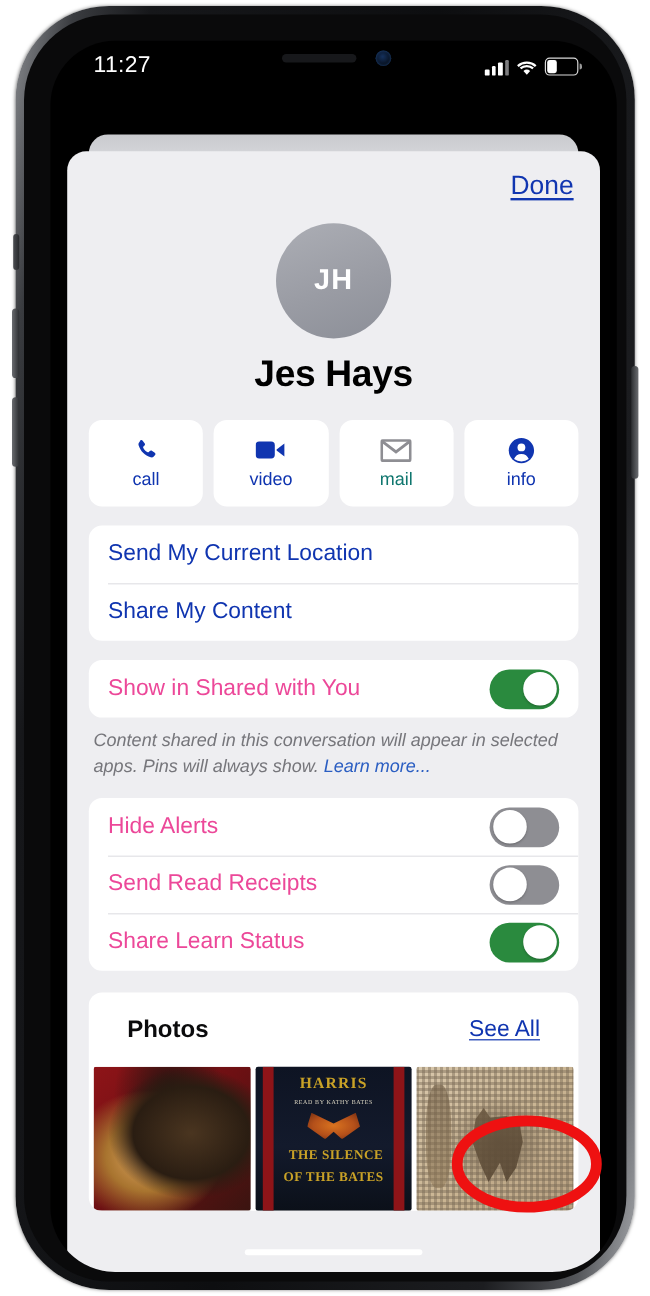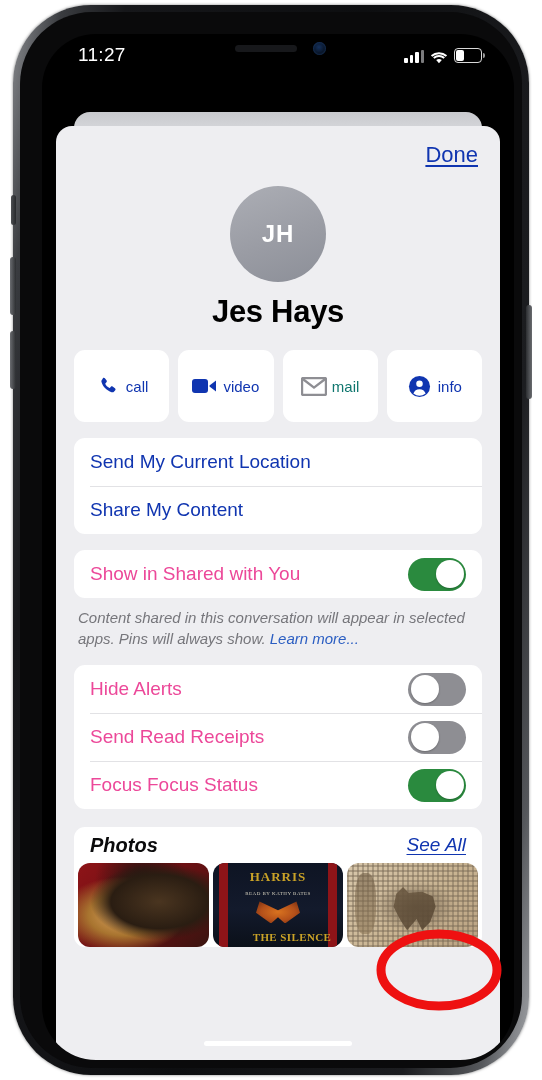--- a/index.html
+++ b/index.html
@@ -77,21 +77,21 @@
     background:linear-gradient(160deg,#acaeb5 0%,#9a9ca4 55%,#8c8f98 100%);
     display:flex;align-items:center;justify-content:center;
   }
   .avatar span{color:#fff;font-size:24px;font-weight:700;letter-spacing:1px;}
   .contact-name{margin-top:12px;font-size:31px;font-weight:bold;color:#000000;letter-spacing:-.3px;}
 
   
   .actions{display:flex;gap:9px;margin:20px 18px 0 18px;}
   .act{
     flex:1;height:72px;background:#fff;border-radius:11px;
-    display:flex;align-items:center;justify-content:center;gap:5px;cursor:pointer;
+    display:flex;flex-direction:column;align-items:center;justify-content:center;gap:5px;cursor:pointer;
   }
   .act-label{font-size:15px;color:#1035b0;}
   .act.disabled .act-label{color:#0f766e;}
   .ico{width:26px;height:22px;display:flex;align-items:center;justify-content:center;}
 
   
   .group{margin:16px 18px 0 18px;background:#fff;border-radius:11px;overflow:hidden;}
   .row{height:48px;display:flex;align-items:center;padding:0 16px;position:relative;}
   .row + .row::before{content:"";position:absolute;left:16px;right:0;top:0;height:1px;background:#e2e2e5;}
   .row-link{font-size:19px;color:#1035b0;cursor:pointer;}
@@ -103,39 +103,39 @@
   .tgl.off{background:#8e8e93;}
   .tgl .knob{position:absolute;top:2.5px;width:28px;height:28px;border-radius:50%;background:#fff;box-shadow:0 1px 2px rgba(0,0,0,.25);}
   .tgl.on .knob{right:2.5px;}
   .tgl.off .knob{left:2.5px;}
 
   .footnote{margin:10px 22px 0 22px;font-size:15px;line-height:1.38;color:#76767b;font-style:italic;}
   .footnote a{color:#2b5ec2;text-decoration:none;}
 
   
   .photos-card{margin:18px 18px 0 18px;background:#fff;border-radius:11px;overflow:hidden;}
-  .photos-head{height:36px;display:flex;align-items:center;padding:0 16px;font-style:italic;}
+  .photos-head{height:62px;display:flex;align-items:center;padding:0 32px;}
   .photos-title{font-size:20px;font-weight:bold;color:#0b0b0c;flex:1;}
   .see-all{font-size:19px;color:#1035b0;text-decoration:underline;text-underline-offset:3px;cursor:pointer;}
   .thumbs{display:flex;gap:4px;padding:0 4px;}
-  .thumb{flex:1;height:84px;border-radius:12px;overflow:hidden;position:relative;}
+  .thumb{flex:1;height:120px;border-radius:2px;overflow:hidden;position:relative;}
   .th-dog{background:
       radial-gradient(ellipse at 62% 46%,#4a3520 0%,#2a1d12 42%,rgba(0,0,0,0) 60%),
       radial-gradient(ellipse at 34% 62%,#e0a866 0%,#a8742f 28%,rgba(0,0,0,0) 52%),
       radial-gradient(ellipse at 48% 22%,#1b1410 0%,rgba(0,0,0,0) 48%),
       linear-gradient(135deg,#8e1418 0%,#6e1013 48%,#3a1410 100%);}
   .th-book{background:linear-gradient(180deg,#0e1423 0%,#131a2c 55%,#0b1019 100%);position:relative;}
   .th-book .band-l,.th-book .band-r{position:absolute;top:0;bottom:0;width:9px;background:#8e1418;}
   .th-book .band-l{left:6px;} .th-book .band-r{right:6px;}
   .th-book .t1{position:absolute;left:0;right:0;top:6px;text-align:center;font-size:13px;font-weight:bold;color:#c9a227;letter-spacing:1px;font-family:"Liberation Serif",serif;}
   .th-book .t2{position:absolute;left:0;right:0;top:28px;text-align:center;font-size:5px;color:#d8d3c0;letter-spacing:.5px;font-family:"Liberation Serif",serif;}
   .th-book .moth{position:absolute;left:50%;top:38px;transform:translateX(-50%);width:44px;height:22px;
     background:radial-gradient(ellipse at 50% 50%,#d9731f 0%,#b4501a 55%,#6e2a10 100%);
     clip-path:polygon(50% 40%,8% 0%,0% 52%,34% 100%,50% 72%,66% 100%,100% 52%,92% 0%);}
-  .th-book .t3{position:absolute;left:0;right:0;top:68px;text-align:center;font-size:11px;font-weight:bold;color:#c9a227;font-family:"Liberation Serif",serif;letter-spacing:.4px;margin-left:28px;}
+  .th-book .t3{position:absolute;left:0;right:0;top:68px;text-align:left;font-size:11px;font-weight:bold;color:#c9a227;font-family:"Liberation Serif",serif;letter-spacing:.4px;margin-left:28px;}
   .th-book .t4{position:absolute;left:0;right:0;top:86px;text-align:center;font-size:11px;font-weight:bold;color:#c9a227;font-family:"Liberation Serif",serif;letter-spacing:.4px;}
   .th-mosaic{background:
       radial-gradient(ellipse at 52% 52%,#7a6a55 0%,rgba(0,0,0,0) 42%),
       repeating-linear-gradient(0deg,rgba(120,105,85,.45) 0 2px,rgba(0,0,0,0) 2px 5px),
       repeating-linear-gradient(90deg,rgba(120,105,85,.45) 0 2px,rgba(0,0,0,0) 2px 5px),
       linear-gradient(135deg,#d8c7ab 0%,#c9b492 55%,#b9a181 100%);position:relative;}
   .th-mosaic .deer{position:absolute;left:26%;top:26%;width:52%;height:56%;
     background:linear-gradient(150deg,#6d5a42,#4d3d2b);
     clip-path:polygon(22% 18%,32% 4%,40% 16%,60% 14%,76% 24%,80% 46%,72% 78%,60% 96%,52% 72%,38% 96%,28% 74%,18% 46%);
     opacity:.82;}
@@ -274,21 +274,21 @@
                     <div class="knob"></div>
                   </div>
               </div>
               <div class="row">
                 <div class="row-label">Send Read Receipts</div>
                 <div class="tgl off">
                     <div class="knob"></div>
                   </div>
               </div>
               <div class="row">
-                <div class="row-label">Focus Focus Status</div>
+                <div class="row-label">Share Learn Status</div>
                 <div class="tgl on">
                     <div class="knob"></div>
                   </div>
               </div>
             </div>
 
             <div class="photos-card">
               <div class="photos-head">
                 <div class="photos-title">Photos</div>
                 <div class="see-all">See All</div>

